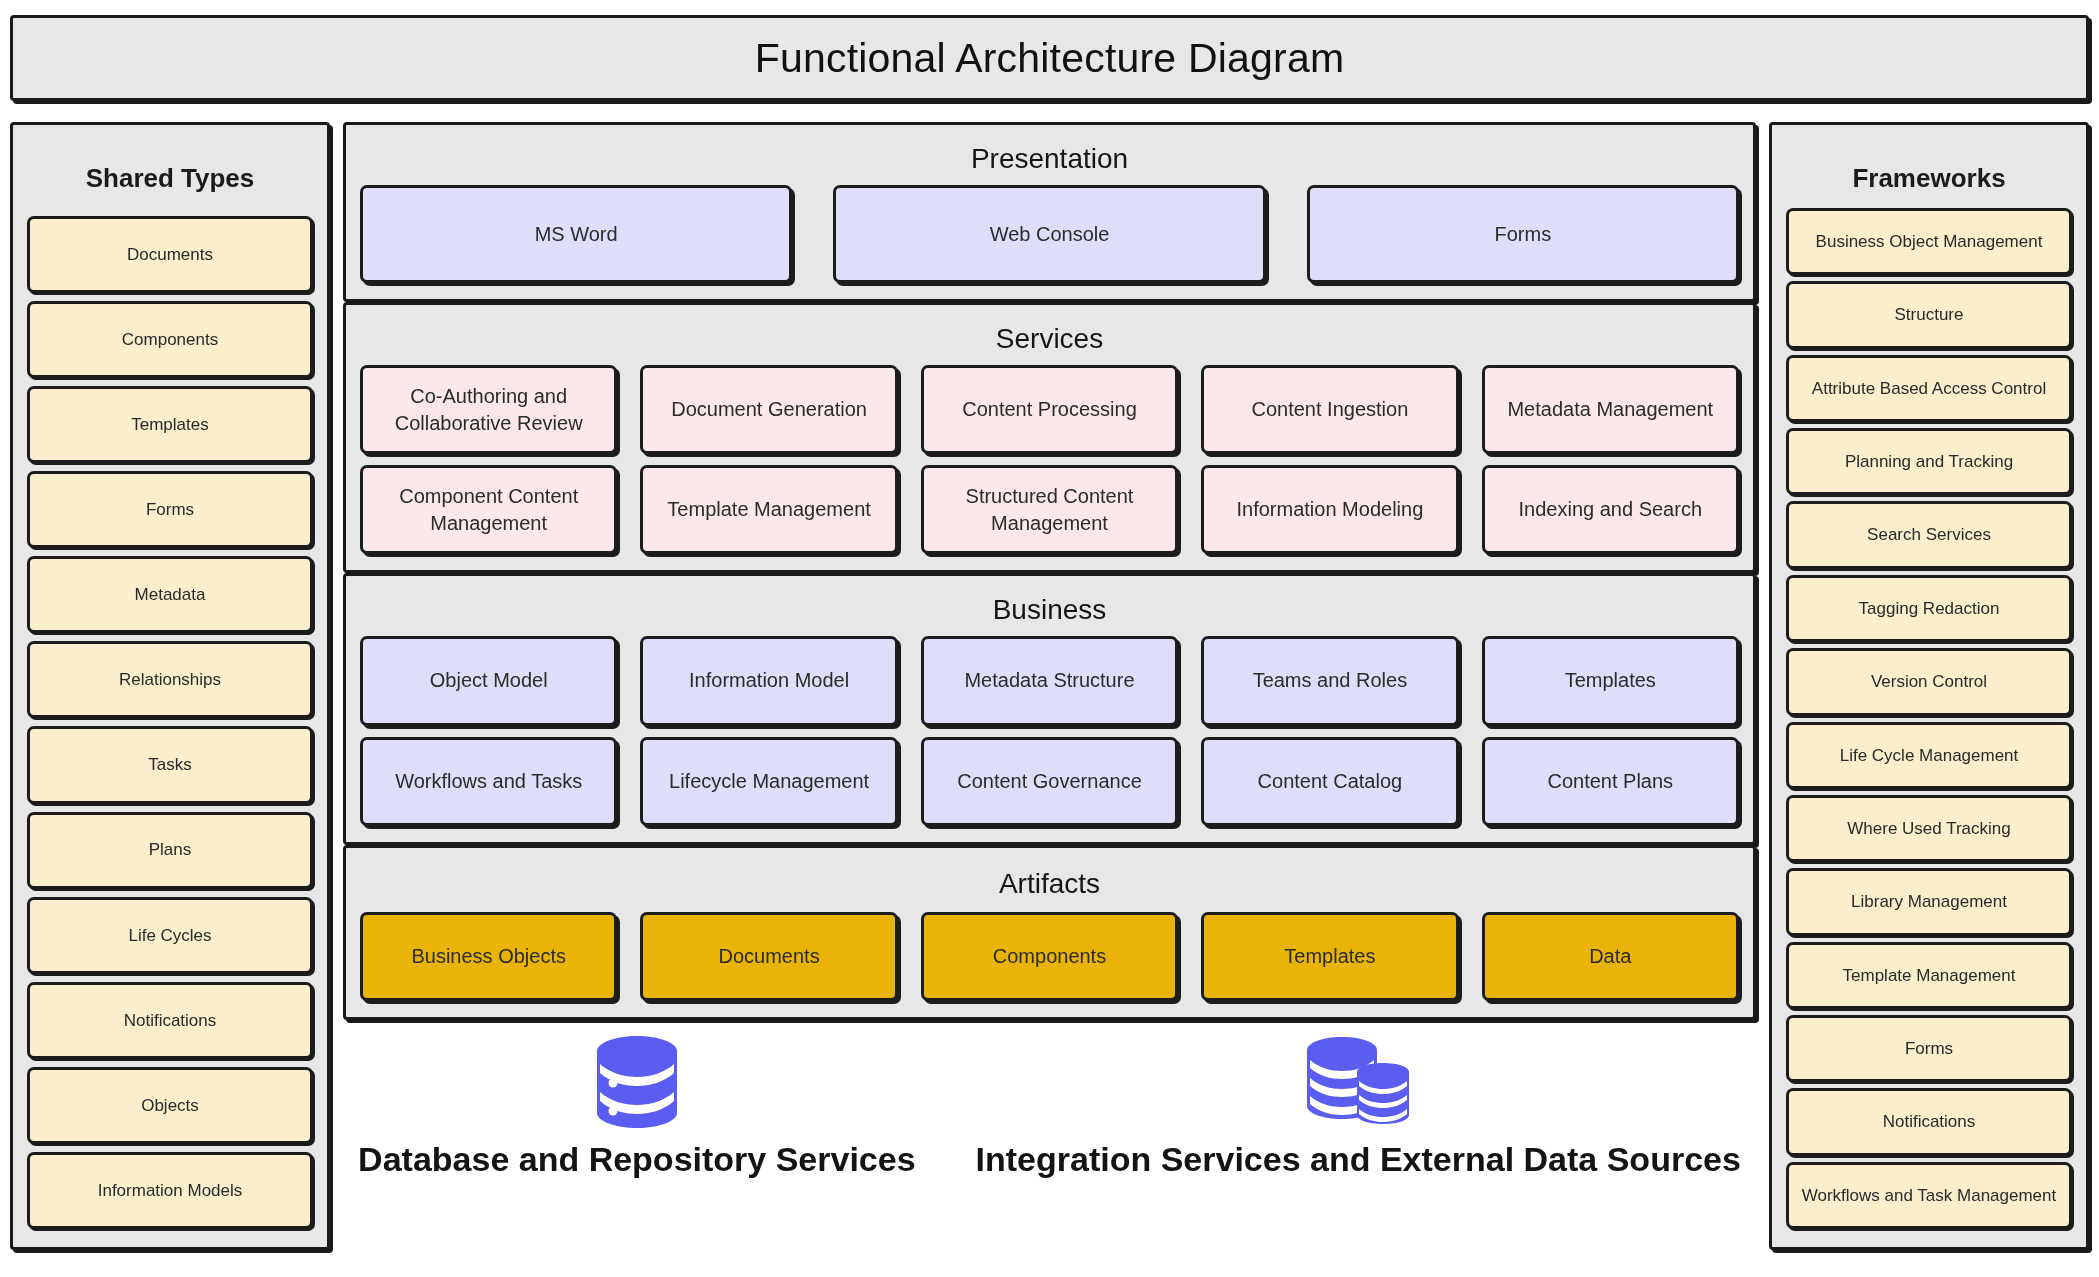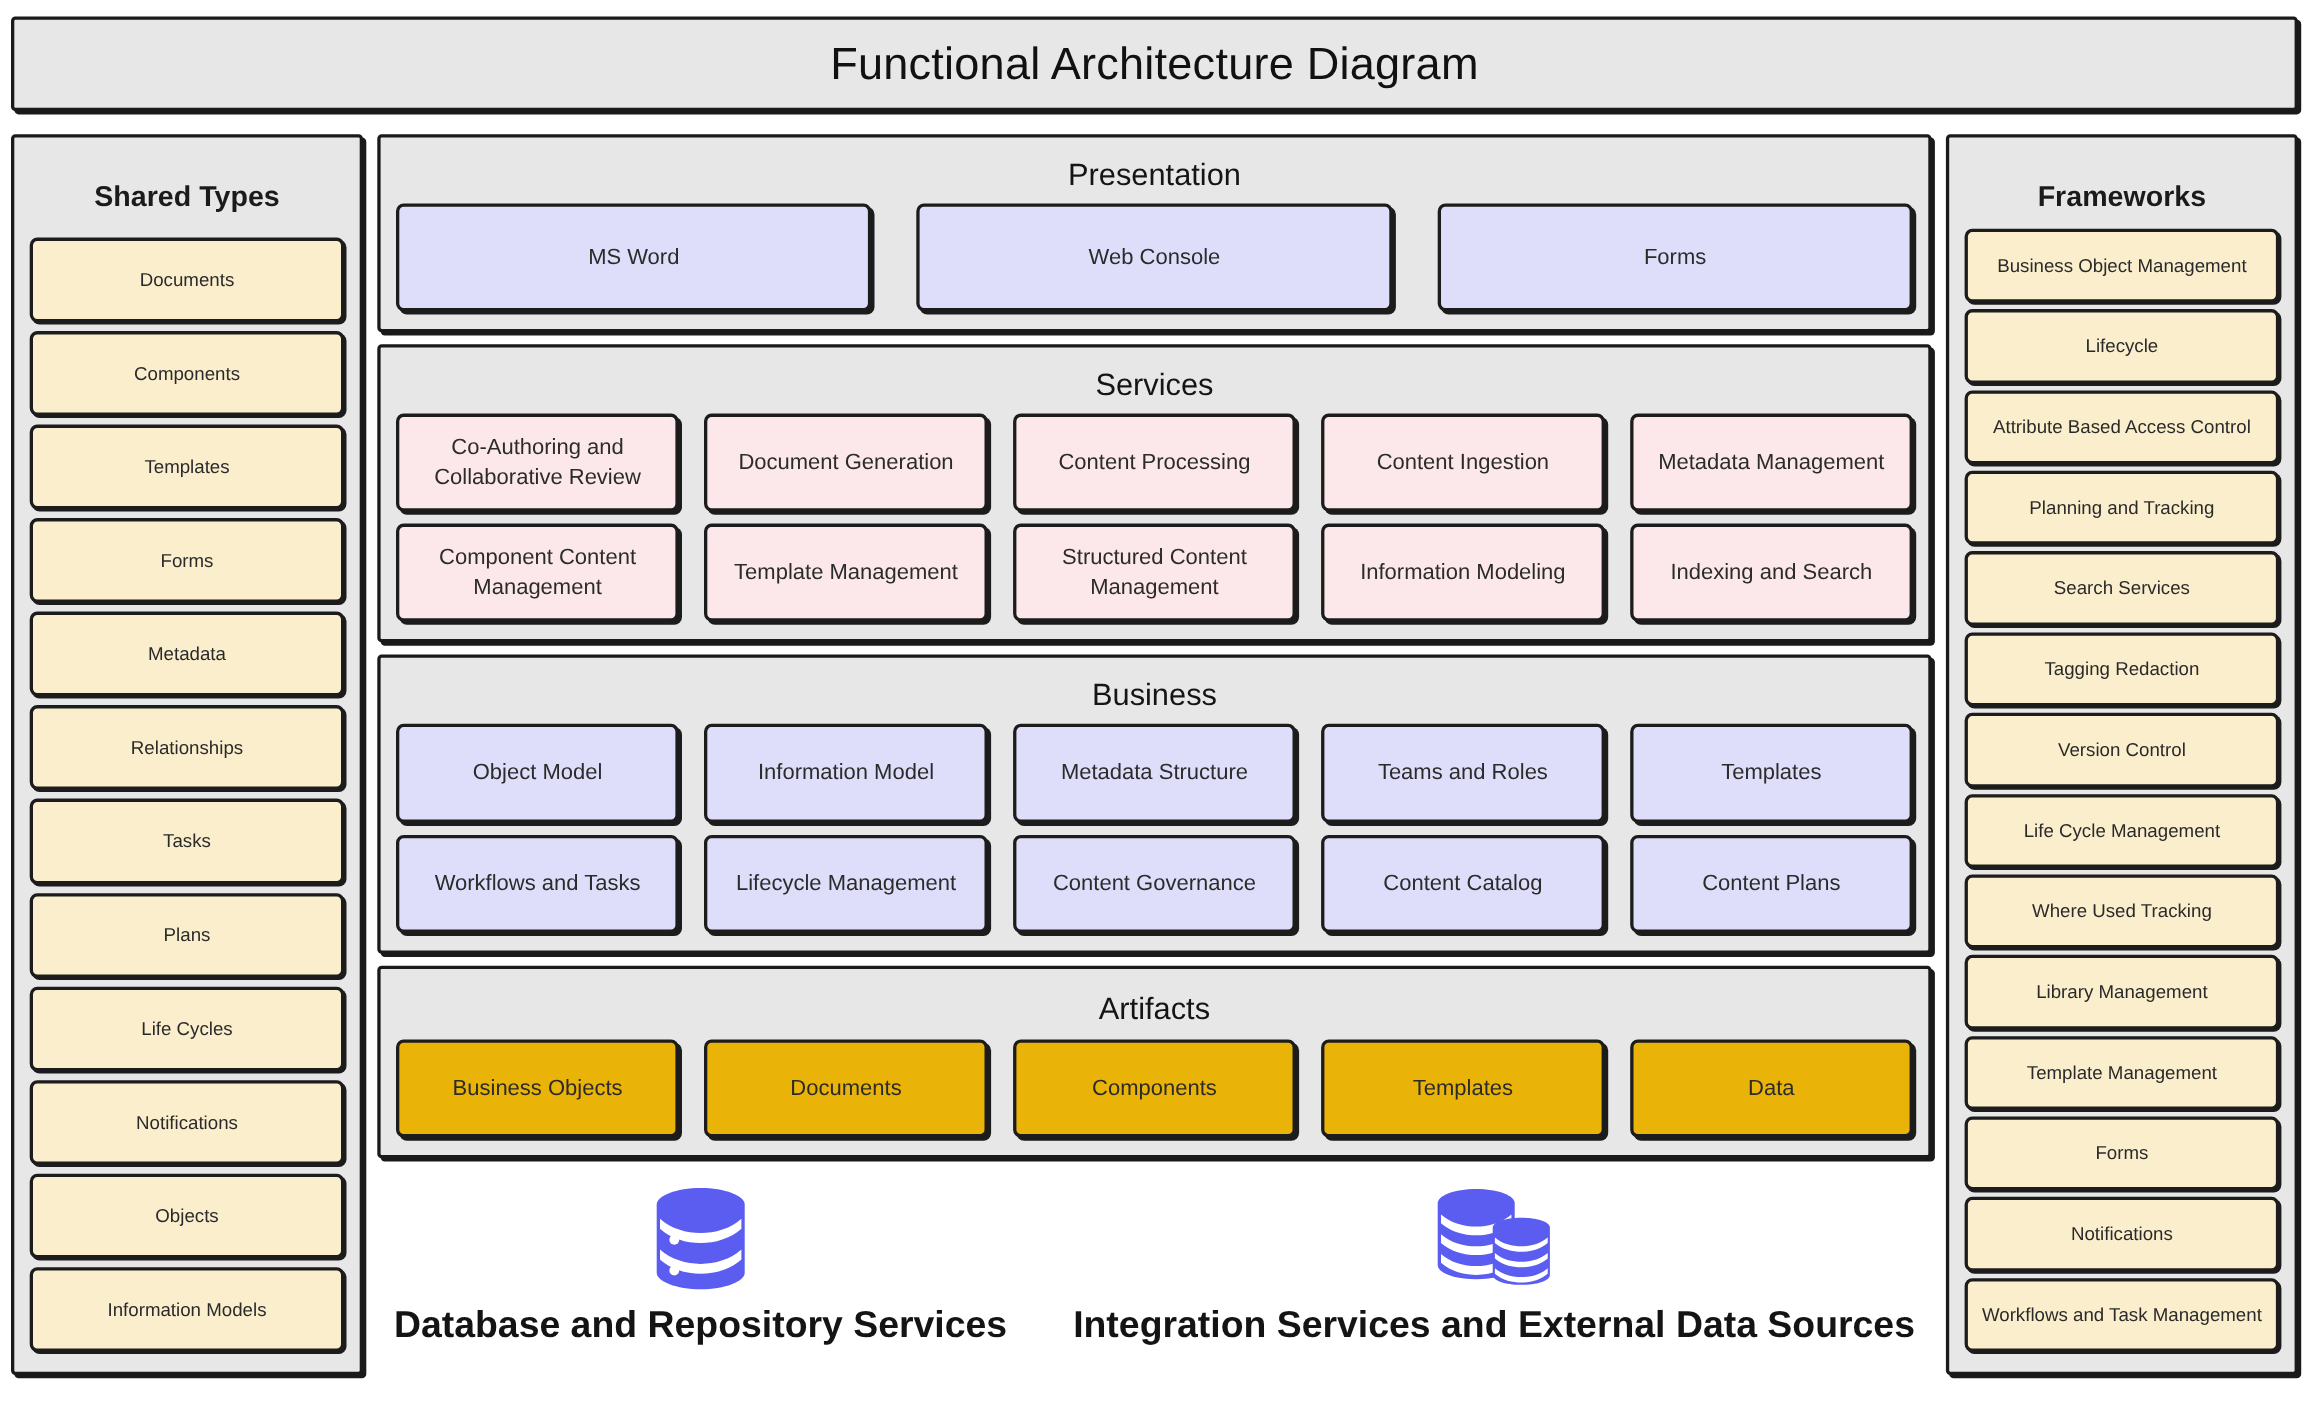--- a/index.html
+++ b/index.html
@@ -94,21 +94,20 @@
     line-height: 1.25;
     flex: 1 1 0;
     padding: 4px 6px;
   }
 
   
   .center-col {
     flex: 1 1 auto;
     display: flex;
     flex-direction: column;
-    gap: 11px;
     height: 1128px;
   }
 
   .layer {
     padding: 12px 14px 16px 14px;
     display: flex;
     flex-direction: column;
   }
   .layer-presentation { flex: 0 0 180px; }
   .layer-services     { flex: 0 0 271px; }
@@ -370,21 +369,21 @@
 
     </div>
 
     <div class="panel side-panel right">
       <div class="side-title right">Frameworks</div>
       <div class="side-list tight">
         <div class="chip">
             <span>Business Object Management</span>
           </div>
         <div class="chip">
-            <span>Lifecycle</span>
+            <span>Structure</span>
           </div>
         <div class="chip">
             <span>Attribute Based Access Control</span>
           </div>
         <div class="chip">
             <span>Planning and Tracking</span>
           </div>
         <div class="chip">
             <span>Search Services</span>
           </div>

